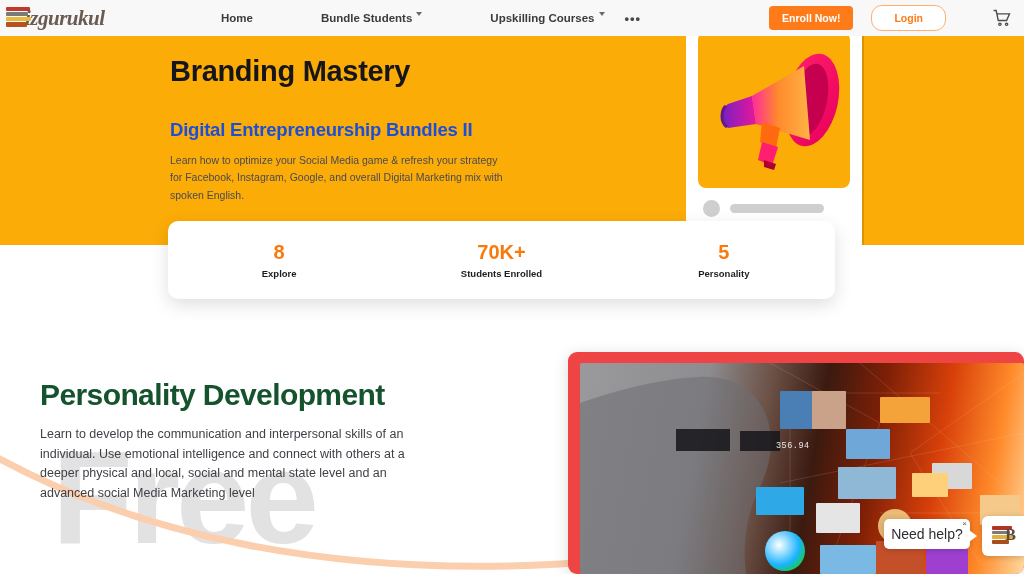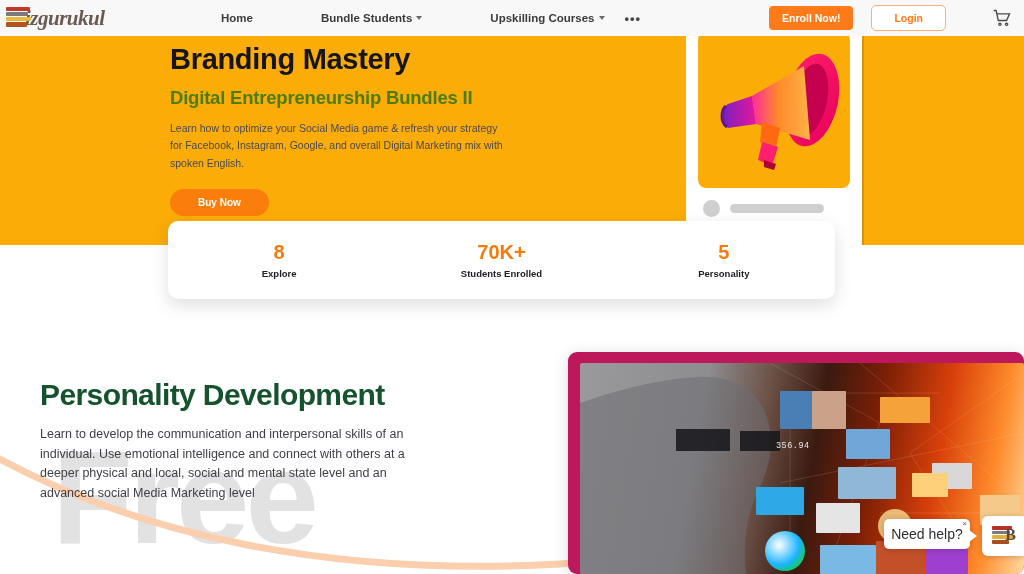--- a/index.html
+++ b/index.html
@@ -27,50 +27,50 @@
   .lb3 { top: 11px; width: 25px; height: 4px; background: #e8b93a; }
   .lb4 { top: 16px; width: 21px; height: 5px; background: #b5531f; }
   .logo-text {
     font-family: "Liberation Serif", serif;
     font-size: 21px; color: #6b5a52; letter-spacing: -.5px;
     margin-left: -7px; font-style: italic; font-weight: 700;
   }
   .nav-links { position: absolute; left: 173px; top: 0; height: 36px; display: flex; align-items: center; gap: 20px; }
   .nav-link {
     font-size: 11.5px; font-weight: 700; color: #3b3b3b;
-    display: flex; align-items: center; gap: 4px; cursor: pointer; white-space: nowrap; padding-left: 48px;
+    display: flex; align-items: flex-start; gap: 4px; cursor: pointer; white-space: nowrap; padding-left: 48px;
   }
   .caret { width: 0; height: 0; border-left: 3.5px solid transparent; border-right: 3.5px solid transparent; border-top: 4px solid #6a6a6a; display: inline-block; }
   .nav-more { font-size: 13px; font-weight: 900; color: #4a4a4a; letter-spacing: 1px; cursor: pointer; }
   .nav-actions { position: absolute; right: 12px; top: 0; height: 36px; display: flex; align-items: center; gap: 18px; }
   .btn-enroll {
     background: #ff7a18; color: #fff; font-size: 10.5px; font-weight: 700;
     border: none; border-radius: 4px; padding: 6px 13px; cursor: pointer; white-space: nowrap;
   }
   .btn-login {
     background: #fff; color: #ff7a18; font-size: 10.5px; font-weight: 700;
-    border: 1px solid #ffb070; border-radius: 5px; padding: 6px 22px; cursor: pointer; white-space: nowrap;
+    border: 1px solid #ffb070; border-radius: 11px; padding: 6px 22px; cursor: pointer; white-space: nowrap;
   }
   .cart { width: 20px; height: 20px; cursor: pointer; margin-left: 28px; }
 
   
   .hero-left-band {
     position: absolute; left: 0; top: 36px; width: 686px; height: 209px;
     background: #fbac07;
   }
   .hero-right-band {
     position: absolute; left: 862px; top: 26px; width: 162px; height: 219px;
     background: #fbac07; border-left: 2px solid #d99300;
   }
-  .hero-copy { position: absolute; left: 170px; top: 44px; width: 510px; }
+  .hero-copy { position: absolute; left: 170px; top: 56px; width: 510px; }
   .hero-title {
     font-size: 29px; font-weight: 700; color: #16161a; letter-spacing: -.3px; line-height: 1.1;
   }
   .hero-sub {
-    margin-top: 11px; font-size: 18.5px; font-weight: 700; color: #4d7c0f; letter-spacing: -.2px;
+    margin-top: 31px; font-size: 18.5px; font-weight: 700; color: #1d4ed8; letter-spacing: -.2px;
   }
   .hero-desc {
     margin-top: 11px; font-size: 10.5px; line-height: 1.65; color: #4a4a52; max-width: 340px;
   }
   .btn-buy {
     margin-top: 17px; background: #fb7d0c; color: #fff; border: none;
     border-radius: 16px; padding: 8px 28px; font-size: 10px; font-weight: 700; cursor: pointer;
   }
 
   
@@ -106,21 +106,21 @@
   .pd-title { font-size: 30px; font-weight: 700; color: #14532d; letter-spacing: -.6px; }
   .pd-desc { margin-top: 13px; font-size: 12.5px; line-height: 1.56; color: #3f3f46; max-width: 380px; }
   .btn-explore {
     margin-top: 21px; background: #fb7d0c; color: #fff; border: none;
     border-radius: 17px; padding: 9px 23px; font-size: 10.5px; font-weight: 700; cursor: pointer;
   }
 
   
   .media-card {
     position: absolute; left: 568px; top: 352px; width: 456px; height: 222px;
-    background: #be185d; border-radius: 9px; box-shadow: 0 3px 16px rgba(0,0,0,.14);
+    background: #ef4444; border-radius: 9px; box-shadow: 0 3px 16px rgba(0,0,0,.14);
     padding: 11px 0 0 12px; overflow: hidden; z-index: 6;
   }
   .media-img { position: relative; width: 444px; height: 211px; overflow: hidden; border-radius: 2px; }
   .mi-face { position: absolute; inset: 0; background: linear-gradient(100deg,#9a9a9c 0%,#8d8d90 27%,#6d5348 40%,#3b1a10 52%,#7c1f06 64%,#d8400a 78%,#ff8a2a 90%,#ffd9a0 100%); }
   .mi-grid { position: absolute; inset: 0; opacity: .35; }
   .mi-tile { position: absolute; border-radius: 1px; }
   .mi-num { position: absolute; font-size: 8.5px; color: #e9e9e9; font-family: "Liberation Mono", monospace; letter-spacing: .5px; }
 
   
   .chat-bubble {

